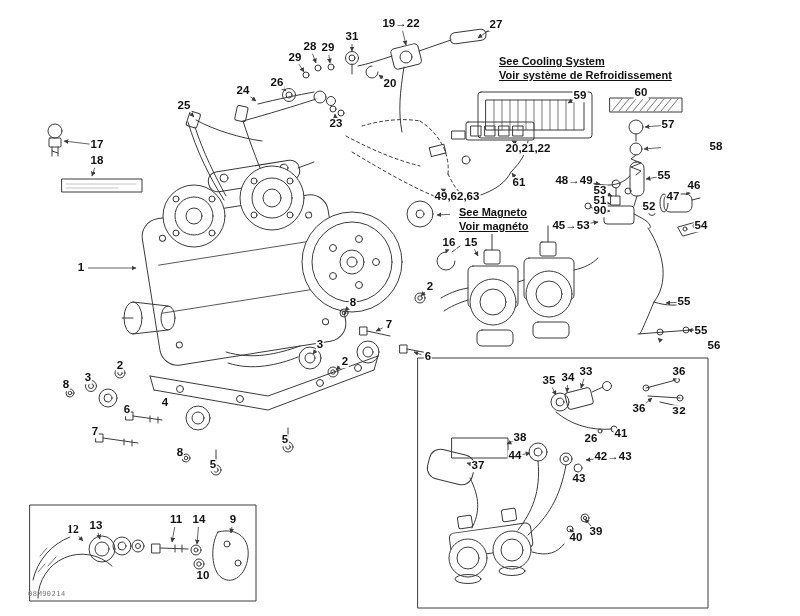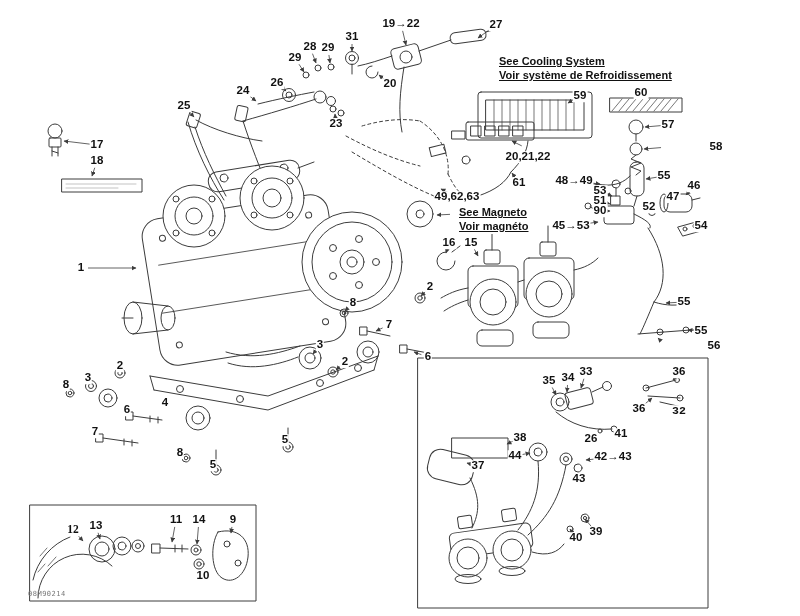--- a/index.html
+++ b/index.html
@@ -415,21 +415,21 @@
       <span class="callout" style="left: 328px; top: 48px;">29</span>
       <span class="callout" style="left: 390px; top: 84px;">20</span>
       <span class="callout" style="left: 277px; top: 83px;">26</span>
       <span class="callout" style="left: 243px; top: 91px;">24</span>
       <span class="callout" style="left: 184px; top: 106px;">25</span>
       <span class="callout" style="left: 336px; top: 124px;">23</span>
       <span class="callout" style="left: 580px; top: 96px;">59</span>
       <span class="callout" style="left: 641px; top: 93px;">60</span>
       <span class="callout" style="left: 668px; top: 125px;">57</span>
       <span class="callout" style="left: 668px; top: 147px; margin-left: 48px;">58</span>
-      <span class="callout" style="left: 528px; top: 149px; margin-top: 8px;">20,21,22</span>
+      <span class="callout" style="left: 528px; top: 149px;">20,21,22</span>
       <span class="callout" style="left: 97px; top: 145px;">17</span>
       <span class="callout" style="left: 97px; top: 161px;">18</span>
       <span class="callout" style="left: 519px; top: 183px;">61</span>
       <span class="callout" style="left: 457px; top: 197px;">49,62,63</span>
       <span class="callout" style="left: 574px; top: 181px;">48→49</span>
       <span class="callout" style="left: 664px; top: 176px;">55</span>
       <span class="callout" style="left: 600px; top: 191px;">53</span>
       <span class="callout" style="left: 694px; top: 186px;">46</span>
       <span class="callout" style="left: 600px; top: 201px;">51</span>
       <span class="callout" style="left: 673px; top: 197px;">47</span>

